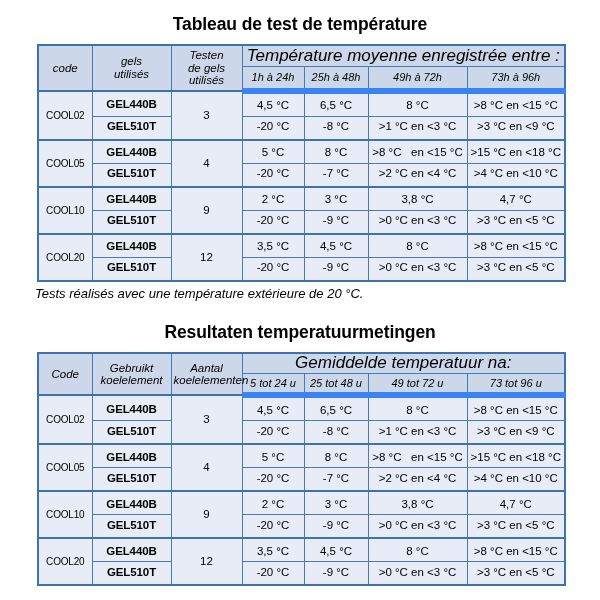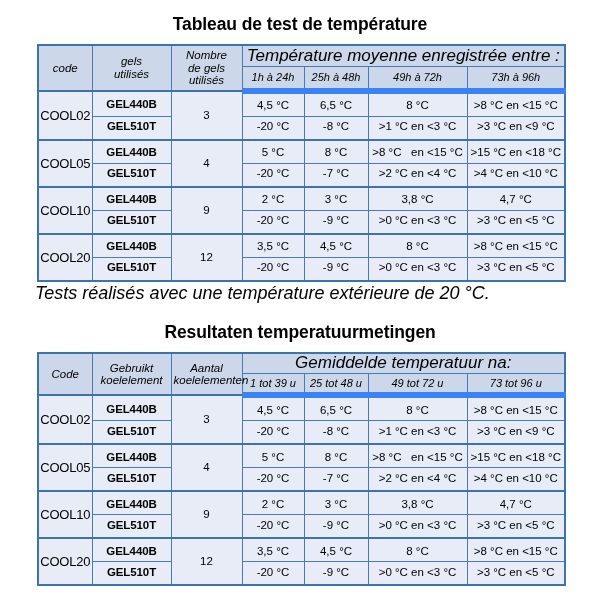--- a/index.html
+++ b/index.html
@@ -94,21 +94,21 @@
   }
 
   
   tbody td {
     background: #e7ecf6;
     font-size: 11.5px;
     line-height: 13px;
     height: 20px;
   }
   tbody td.code-cell {
-    font-size: 13px;
+    font-size: 10px;
     letter-spacing: -0.2px;
   }
   tbody td.gel-cell {
     font-weight: bold;
     font-size: 11.5px;
     letter-spacing: -0.1px;
   }
   tbody td.num-cell {
     font-size: 11.5px;
   }
@@ -123,21 +123,21 @@
   tr.row-bot td.gel-cell { padding-top: 0; padding-bottom: 2px; margin-left: 32px; }
 
   
   tr.group-start > td { border-top: 2px solid #3d73ad; margin-top: 38px; }
   td.thick-left { border-left: 2px solid #3d73ad; }
   td.thick-right { border-right: 2px solid #3d73ad; }
   thead tr.hdr-row-2 td { border-bottom: 6px solid #3b82f6; }
 
   .footnote {
     margin: 4px 0 0 35px;
-    font-size: 18px;
+    font-size: 13px;
     font-style: italic;
     line-height: 15px;
     color: #000;
   }
 </style>
 </head>
 <body>
 
 <div class="page">
 
@@ -156,21 +156,21 @@
             <col class="c-p4">
         </colgroup>
         <thead>
           <tr class="hdr-row-1">
             <td class="hdr-tall thick-left" rowspan="2">code</td>
             <td class="hdr-tall" rowspan="2">
               <div>gels</div>
               <div>utilisés</div>
             </td>
             <td class="hdr-tall" rowspan="2">
-              <div>Nombre</div>
+              <div>Testen</div>
               <div>de gels</div>
               <div>utilisés</div>
             </td>
             <td class="hdr-span thick-right" colspan="4">Température moyenne enregistrée entre :</td>
           </tr>
           <tr class="hdr-row-2">
             <td class="hdr-sub">1h à 24h</td>
             <td class="hdr-sub">25h à 48h</td>
             <td class="hdr-sub">49h à 72h</td>
             <td class="hdr-sub thick-right">73h à 96h</td>
@@ -273,21 +273,21 @@
               <div>Gebruikt</div>
               <div>koelelement</div>
             </td>
             <td class="hdr-tall" rowspan="2">
               <div>Aantal</div>
               <div>koelelementen</div>
             </td>
             <td class="hdr-span thick-right" colspan="4">Gemiddelde temperatuur na:</td>
           </tr>
           <tr class="hdr-row-2">
-            <td class="hdr-sub">1 tot 39 u</td>
+            <td class="hdr-sub">5 tot 24 u</td>
             <td class="hdr-sub">25 tot 48 u</td>
             <td class="hdr-sub">49 tot 72 u</td>
             <td class="hdr-sub thick-right">73 tot 96 u</td>
           </tr>
         </thead>
         <tbody>
 
           <tr class="row-top group-start">
             <td class="code-cell thick-left" rowspan="2">COOL02</td>
             <td class="gel-cell">GEL440B</td>

